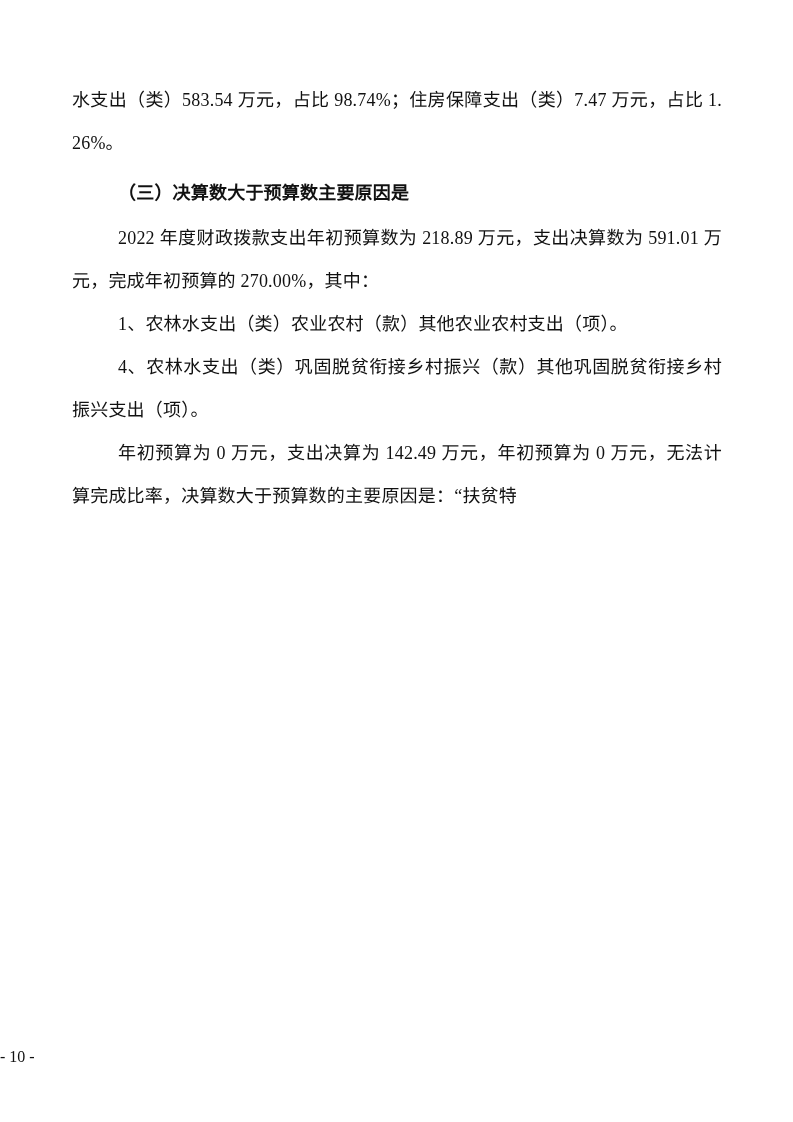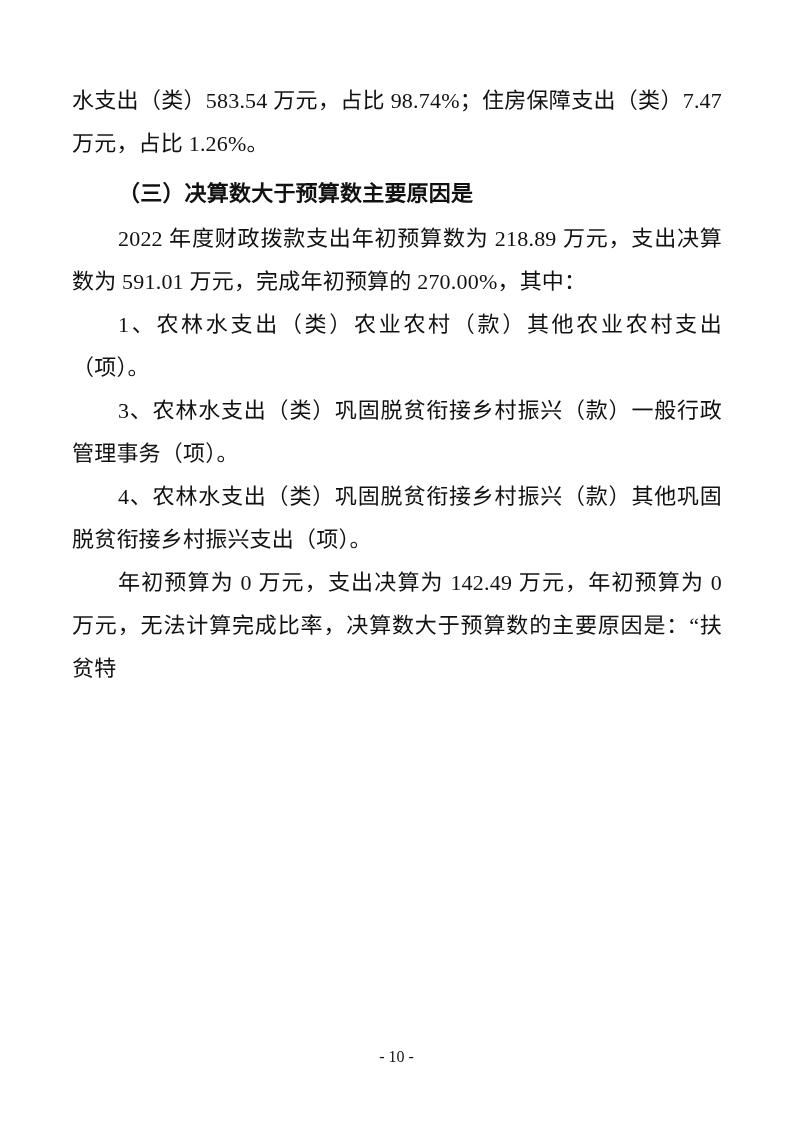--- a/index.html
+++ b/index.html
@@ -13,47 +13,45 @@
   }
   .page {
     position: relative;
     width: 793px;
     height: 1122px;
     box-sizing: border-box;
     padding: 79px 71px 0 72px;
   }
   .doc p {
     margin: 0;
-    font-size: 22px;
+    font-size: 18px;
     line-height: 43px;
     text-align: justify;
     text-align-last: left;
     letter-spacing: 0.2px;
     word-break: break-all;
   }
   .doc p.indent { text-indent: 46px; }
   .doc p.heading { font-weight: bold; margin-top: 7px; margin-bottom: 2px; }
   .footer {
     position: absolute;
     left: 0;
     right: 0;
     bottom: 56px;
-    text-align: center;
     font-size: 16px;
     font-family: "Liberation Serif", "DejaVu Serif", serif;
     color: #111111;
   }
 </style>
 </head>
 <body>
 
 <div class="page">
   <div class="doc">
     <p>水支出（类）583.54 万元，占比 98.74%；住房保障支出（类）7.47 万元，占比 1.26%。</p>
     <p class="indent heading">（三）决算数大于预算数主要原因是</p>
     <p class="indent">2022 年度财政拨款支出年初预算数为 218.89 万元，支出决算数为 591.01 万元，完成年初预算的 270.00%，其中：</p>
     <p class="indent">1、农林水支出（类）农业农村（款）其他农业农村支出（项）。</p>
-    <p class="indent">3、农林水支出（类）巩固脱贫衔接乡村振兴（款）一般行政管理事务（项）。</p>
     <p class="indent">4、农林水支出（类）巩固脱贫衔接乡村振兴（款）其他巩固脱贫衔接乡村振兴支出（项）。</p>
     <p class="indent">年初预算为 0 万元，支出决算为 142.49 万元，年初预算为 0 万元，无法计算完成比率，决算数大于预算数的主要原因是：“扶贫特</p>
   </div>
   <div class="footer">- 10 -</div>
 </div>
 
 </body></html>

